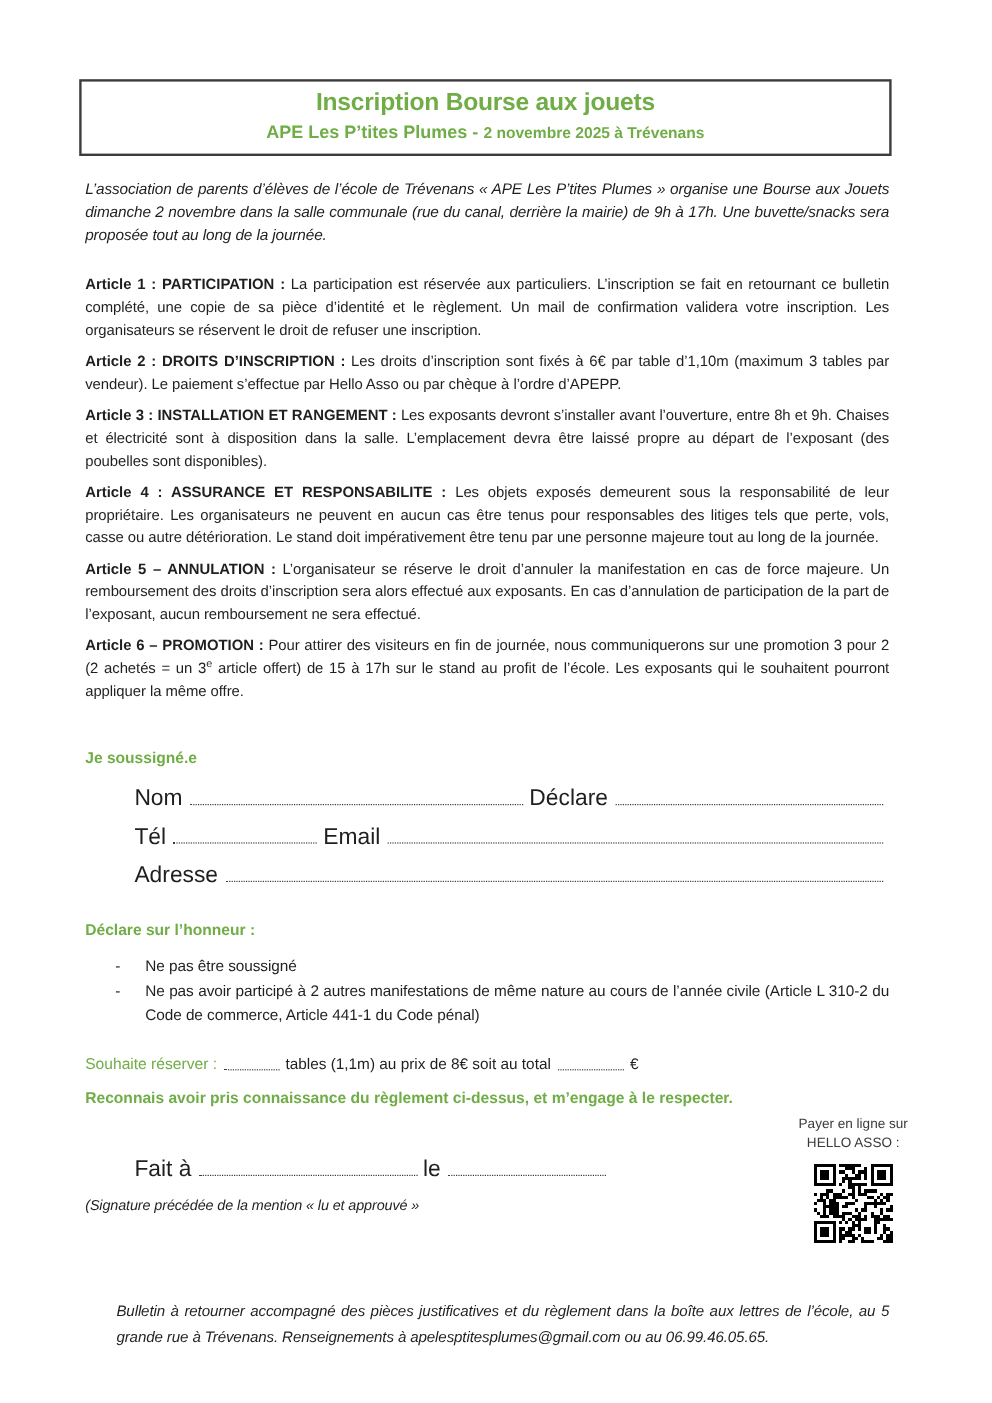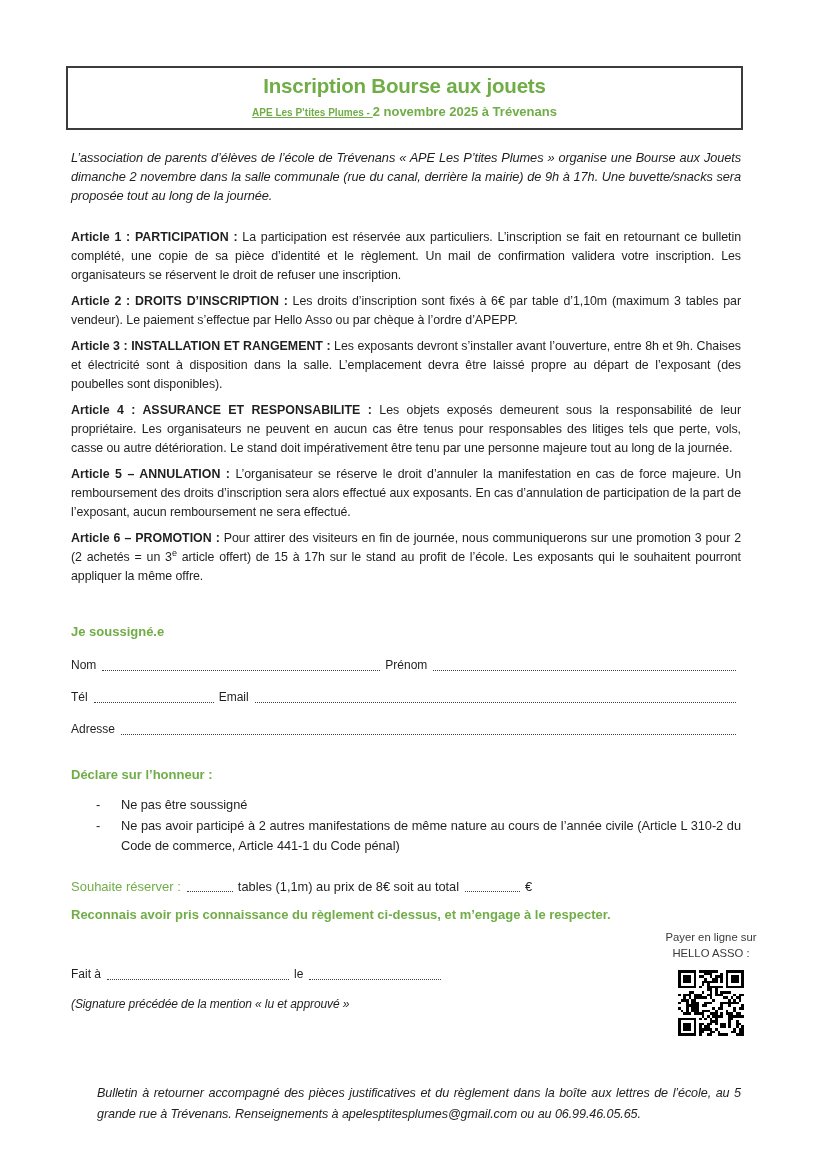--- a/index.html
+++ b/index.html
@@ -23,21 +23,21 @@
     margin-left: -5px; margin-right: -2px;
   }
   .doc-title {
     color: var(--green);
     font-weight: bold;
     font-size: 20.5px;
     line-height: 26px;
     letter-spacing: -0.2px;
   }
   .doc-subtitle { color: var(--green); font-weight: bold; margin-top: 3px; }
-  .doc-subtitle .org  { font-size: 10px; text-decoration: underline; }
+  .doc-subtitle .org  { font-size: 15px; }
   .doc-subtitle .date { font-size: 13px; }
 
   
   p { margin: 0; }
   .intro {
     margin-top: 18px;
     font-style: italic;
     font-size: 12.8px;
     line-height: 19px;
     letter-spacing: -0.1px;
@@ -61,23 +61,24 @@
     font-size: 13px;
     line-height: 17px;
   }
   .h-soussigne { margin-top: 37px; }
   .h-declare   { margin-top: 28px; }
 
   
   .field-line {
     display: flex;
     align-items: flex-end;
-    font-size: 12px;
+    font-size: 19px;
     line-height: 17px;
     margin-top: 15px;
+    margin-left: 41px;
   }
   .dots {
     height: 0;
     border-bottom: 1.6px dotted #3d3d3d;
     margin: 0 5px 3px 6px;
   }
   .dots.flex { flex: 1; }
 
   
   .bullet {
@@ -178,21 +179,21 @@
     <p class="article">
       <b>Article 6 – PROMOTION :</b>
       <span>Pour attirer des visiteurs en fin de journée, nous communiquerons sur une promotion 3 pour 2 (2 achetés = un 3</span><sup>e</sup><span> article offert) de 15 à 17h sur le stand au profit de l’école. Les exposants qui le souhaitent pourront appliquer la même offre.</span>
     </p>
 
     <div class="green-heading h-soussigne">Je soussigné.e</div>
 
     <div class="field-line" style="margin-top:17px;">
       <span>Nom</span>
       <span class="dots" style="width:278px;"></span>
-      <span>Prénom</span>
+      <span>Déclare</span>
       <span class="dots flex"></span>
     </div>
     <div class="field-line">
       <span>Tél</span>
       <span class="dots" style="width:120px;"></span>
       <span>Email</span>
       <span class="dots flex"></span>
     </div>
     <div class="field-line">
       <span>Adresse</span>

